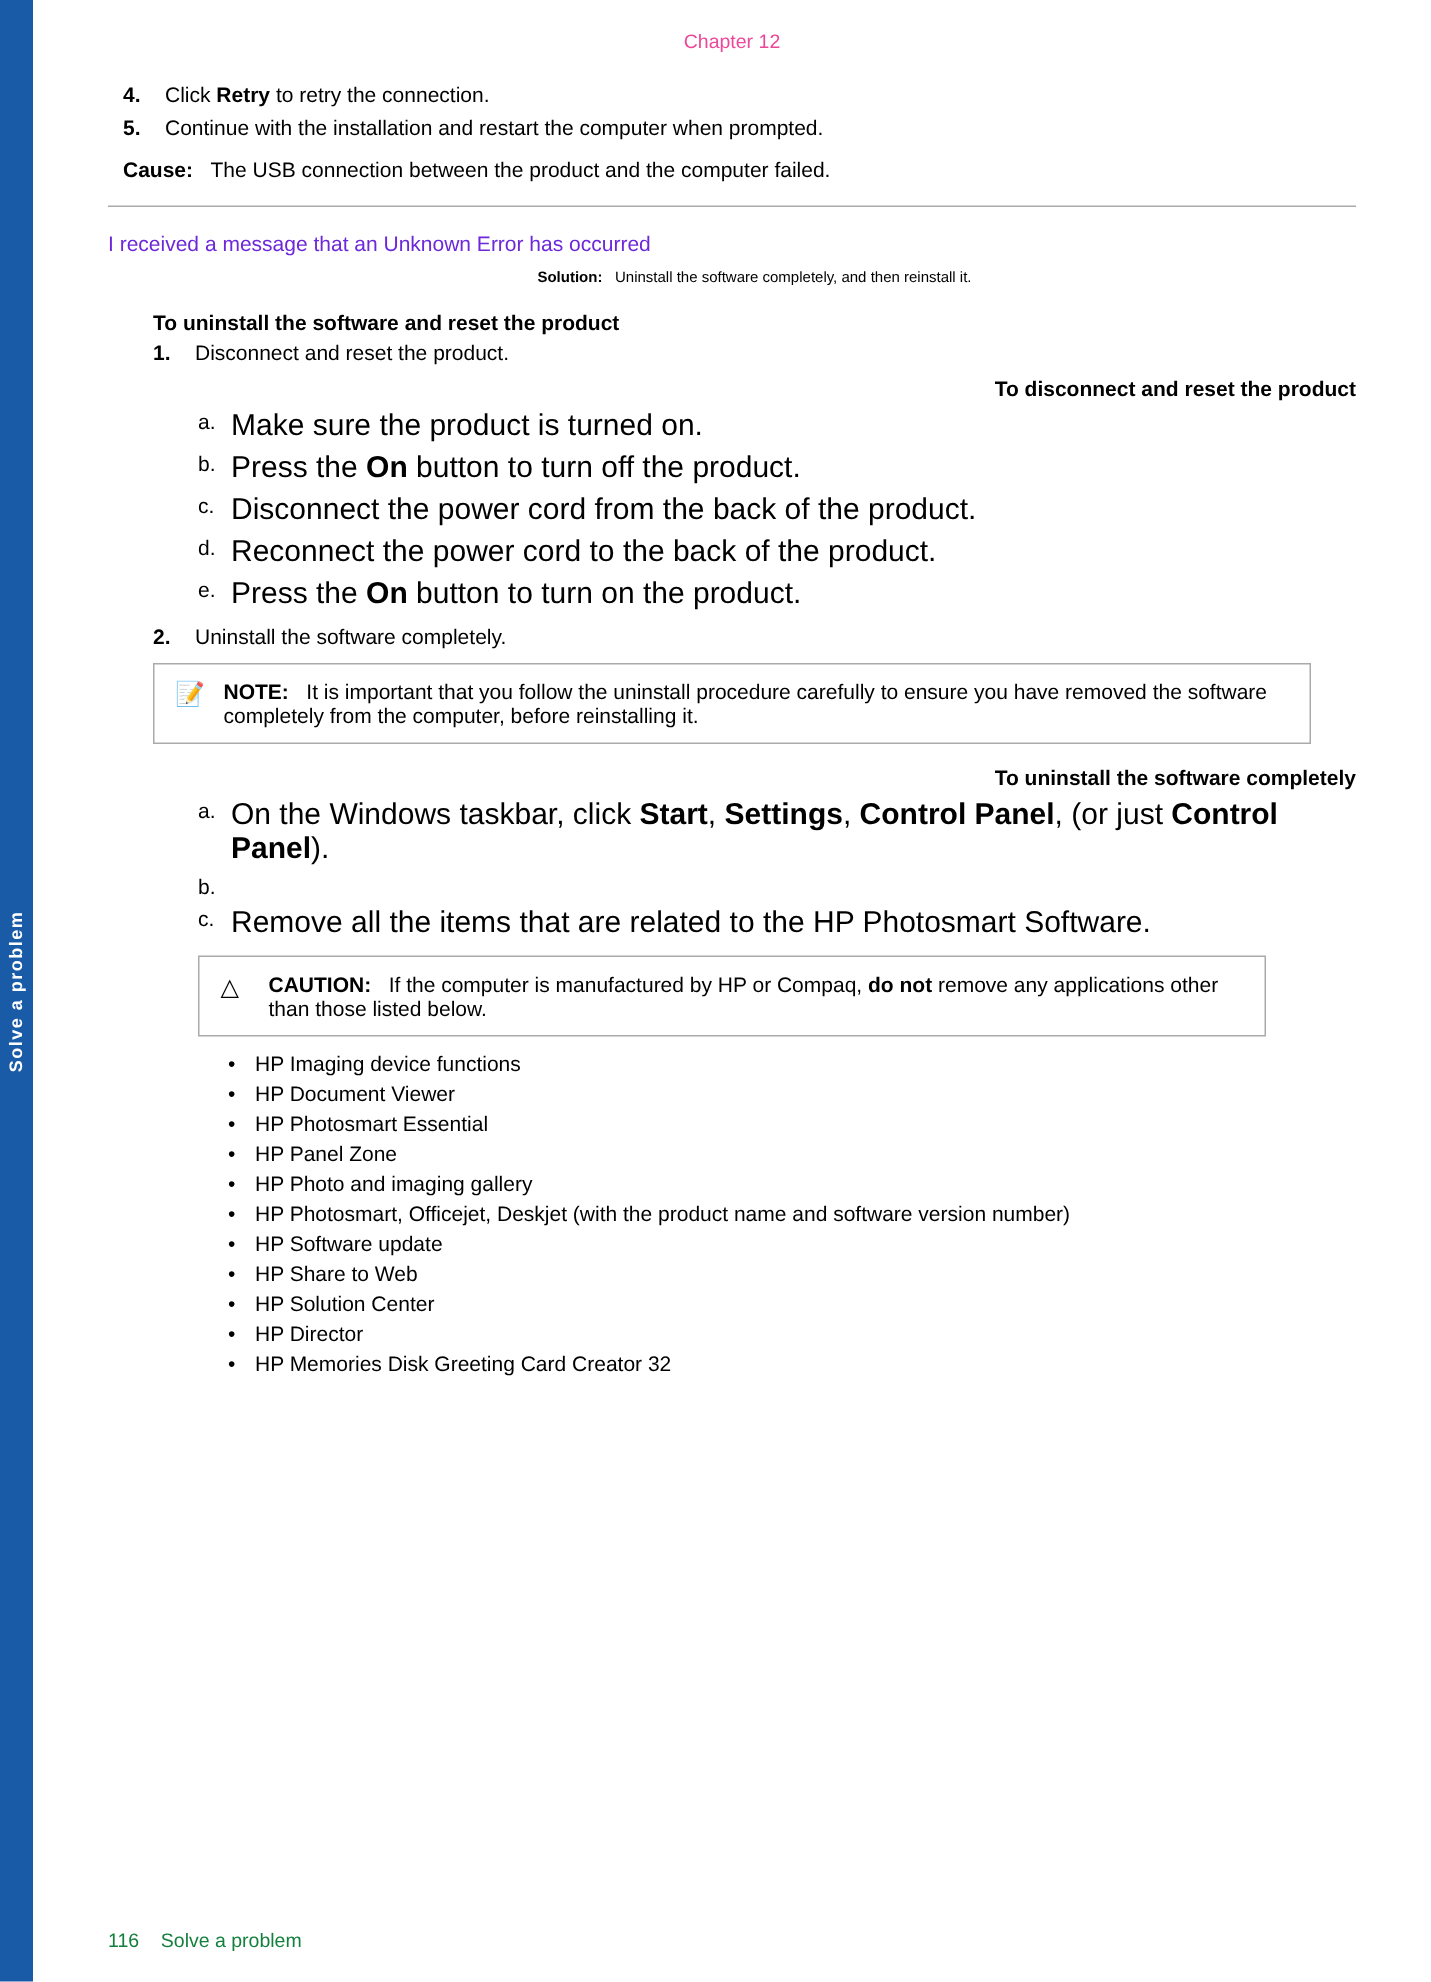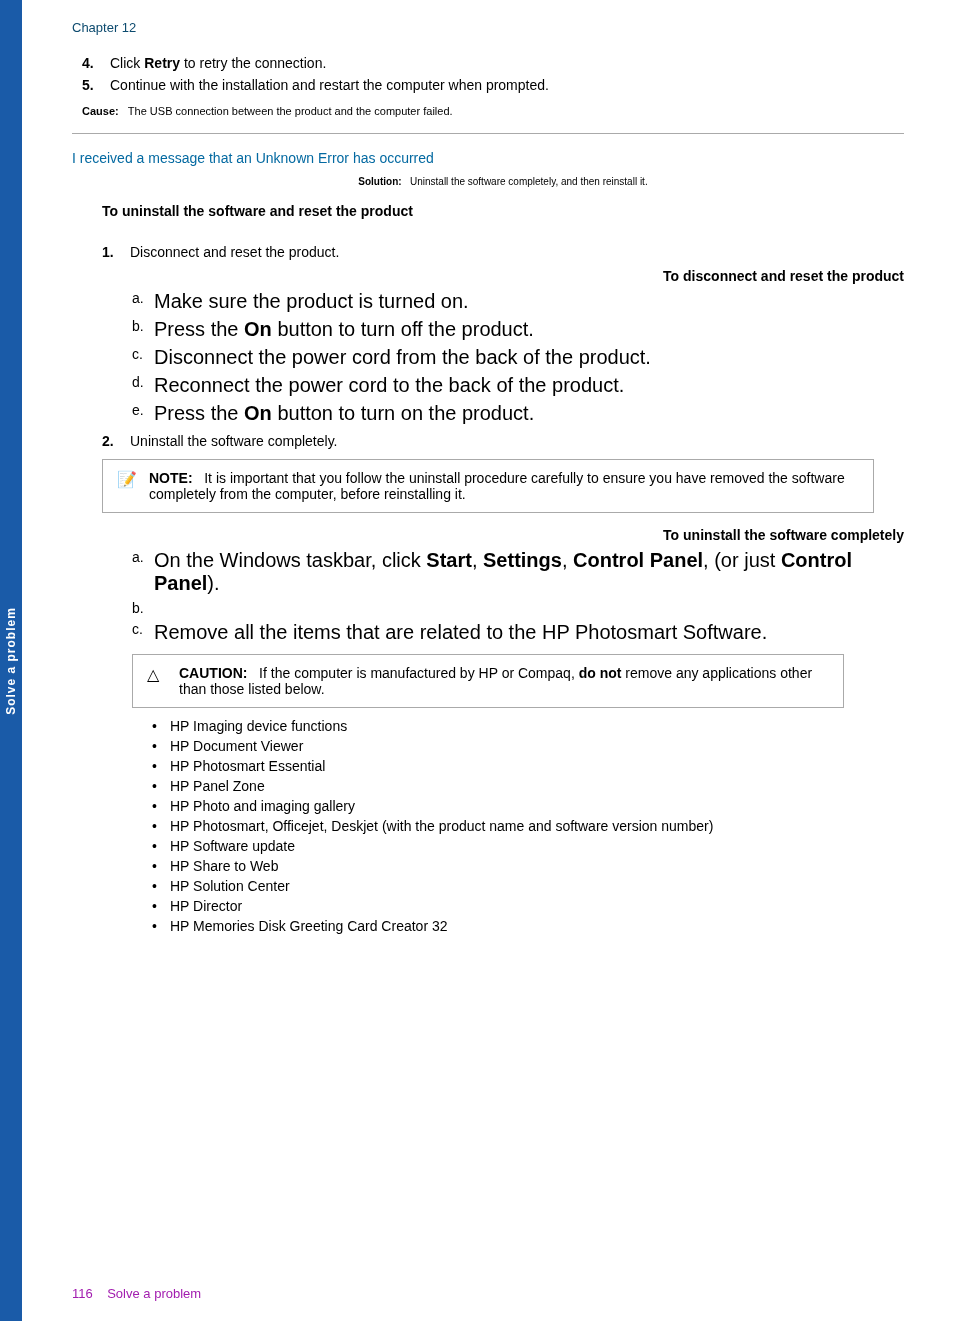--- a/index.html
+++ b/index.html
@@ -47,23 +47,24 @@
     
     .main-content {
       margin-left: 22px;
       padding: 20px 50px 40px 50px;
       flex: 1;
       position: relative;
     }
 
     
     .chapter-header {
-      color: #0c4a6e;
+      color: #ec4899;
       font-size: 13px;
       margin-bottom: 20px;
+      text-align: center;
     }
 
     
     .step-list {
       margin-bottom: 12px;
     }
 
     .step-item {
       display: flex;
       margin-bottom: 6px;
@@ -78,52 +79,52 @@
 
     .step-text {
       font-size: 14px;
       flex: 1;
     }
 
     
     .cause-line {
       margin-bottom: 8px;
       padding-left: 10px;
-      font-size: 11px;
+      font-size: 14px;
     }
 
     
     .divider {
       border: none;
       border-top: 1px solid #aaa;
       margin: 16px 0;
     }
 
     
     .section-heading-blue {
-      color: #0369a1;
+      color: #6d28d9;
       font-size: 14px;
       font-weight: normal;
       margin-bottom: 10px;
       margin-top: 8px;
     }
 
     
     .solution-line {
       font-size: 10px;
       margin-bottom: 16px;
       padding-left: 30px;
       text-align: center;
     }
 
     
     .sub-heading {
       font-weight: bold;
       font-size: 14px;
-      margin-bottom: 25px;
+      margin-bottom: 4px;
       padding-left: 30px;
     }
 
     
     .nested-steps {
       padding-left: 30px;
       margin-bottom: 8px;
     }
 
     .nested-step-item {
@@ -203,21 +204,21 @@
     .bullet-dot {
       min-width: 18px;
     }
 
     
     .footer {
       position: absolute;
       bottom: 20px;
       left: 50px;
       font-size: 13px;
-      color: #a21caf;
+      color: #15803d;
     }
 
     strong {
       font-weight: bold;
     }
   </style>
 </head>
 <body>
 
 <div class="page-container">

